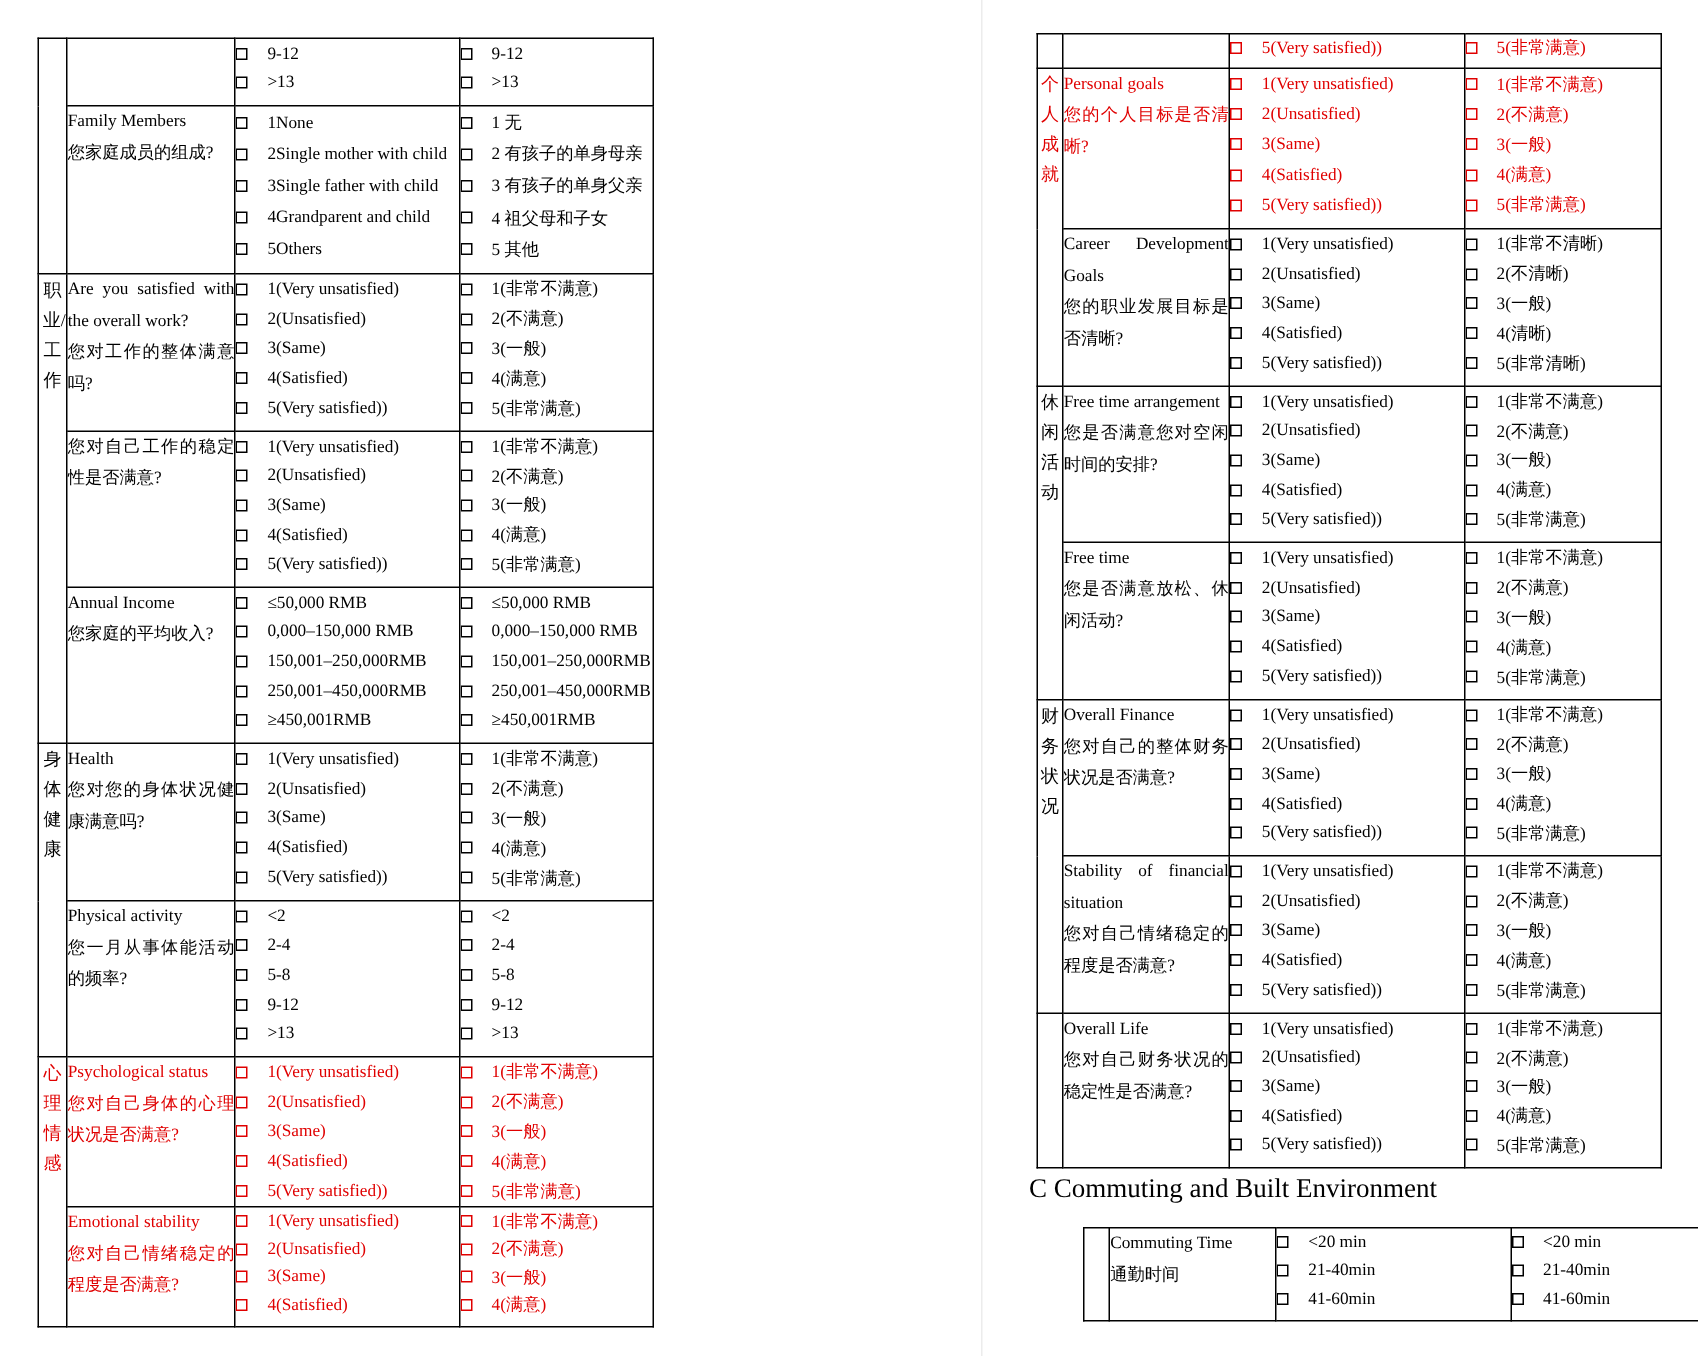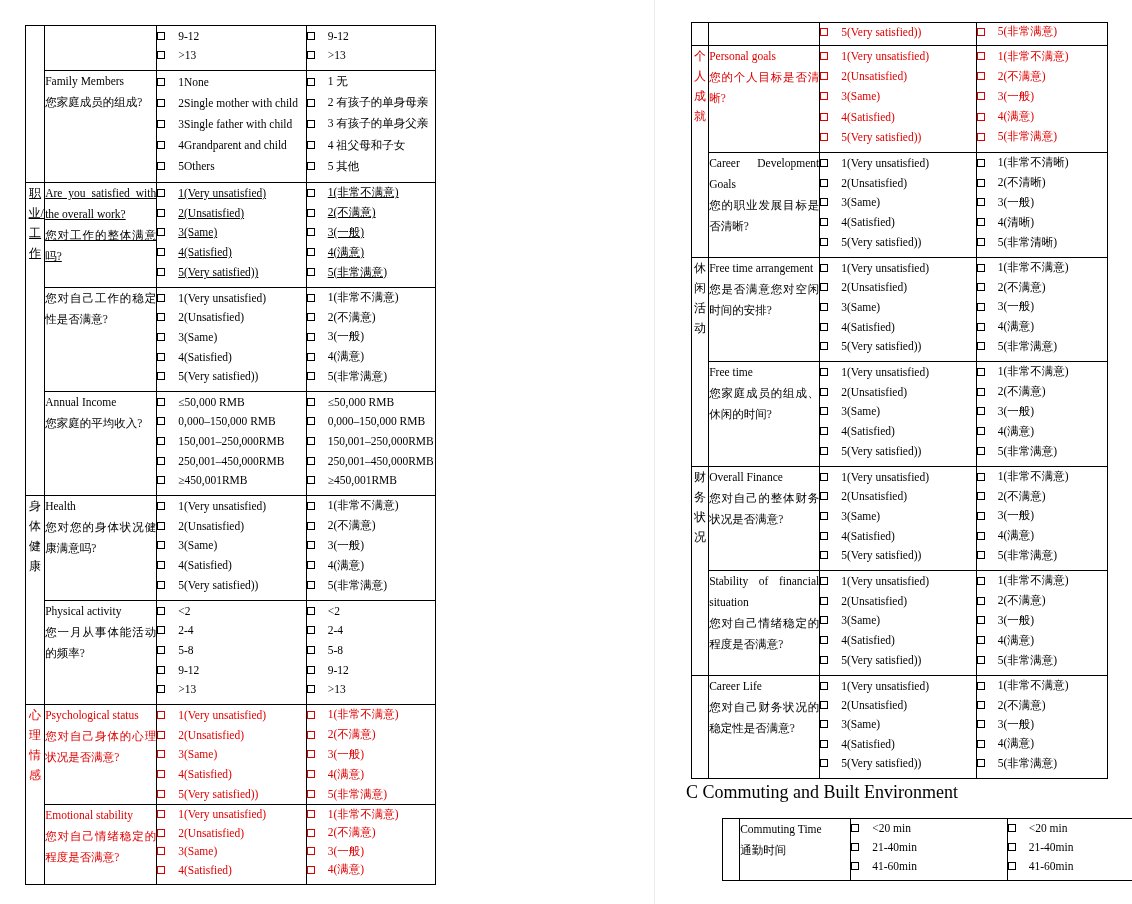--- a/index.html
+++ b/index.html
@@ -136,21 +136,21 @@
           <div class="opt" style="height: 21.2px;">
             <span class="box"></span>
             <span class="opt-label">4 祖父母和子女</span>
           </div>
           <div class="opt" style="height: 21.2px;">
             <span class="box"></span>
             <span class="opt-label">5 其他</span>
           </div>
         </td>
       </tr>
-      <tr style="height: 105px; text-decoration: underline;">
+      <tr style="height: 105px;">
         <td class="cat-cell" rowspan="3">
           <div class="cat-text">职业/工作</div>
         </td>
         <td class="q-cell">
           <div class="q-par">Are you satisfied with the overall work?</div>
           <div class="q-par">您对工作的整体满意吗?</div>
         </td>
         <td class="opt-cell">
           <div class="opt" style="height: 19.8px;">
             <span class="box"></span>
@@ -673,21 +673,21 @@
           </div>
           <div class="opt" style="height: 19.6px;">
             <span class="box"></span>
             <span class="opt-label">5(非常满意)</span>
           </div>
         </td>
       </tr>
       <tr style="height: 105px; font-family: Liberation Serif, serif;">
         <td class="q-cell">
           <div class="q-par">Free time</div>
-          <div class="q-par">您家庭成员的组成、休闲的时间?</div>
+          <div class="q-par">您是否满意放松、休闲活动?</div>
         </td>
         <td class="opt-cell">
           <div class="opt" style="height: 19.8px;">
             <span class="box"></span>
             <span class="opt-label">1(Very unsatisfied)</span>
           </div>
           <div class="opt" style="height: 19.8px;">
             <span class="box"></span>
             <span class="opt-label">2(Unsatisfied)</span>
           </div>
@@ -828,21 +828,21 @@
             <span class="box"></span>
             <span class="opt-label">5(非常满意)</span>
           </div>
         </td>
       </tr>
       <tr style="height: 103px;">
         <td class="cat-cell" rowspan="1">
           <div class="cat-text"></div>
         </td>
         <td class="q-cell">
-          <div class="q-par">Career Life</div>
+          <div class="q-par">Overall Life</div>
           <div class="q-par">您对自己财务状况的稳定性是否满意?</div>
         </td>
         <td class="opt-cell">
           <div class="opt" style="height: 19.4px;">
             <span class="box"></span>
             <span class="opt-label">1(Very unsatisfied)</span>
           </div>
           <div class="opt" style="height: 19.4px;">
             <span class="box"></span>
             <span class="opt-label">2(Unsatisfied)</span>

